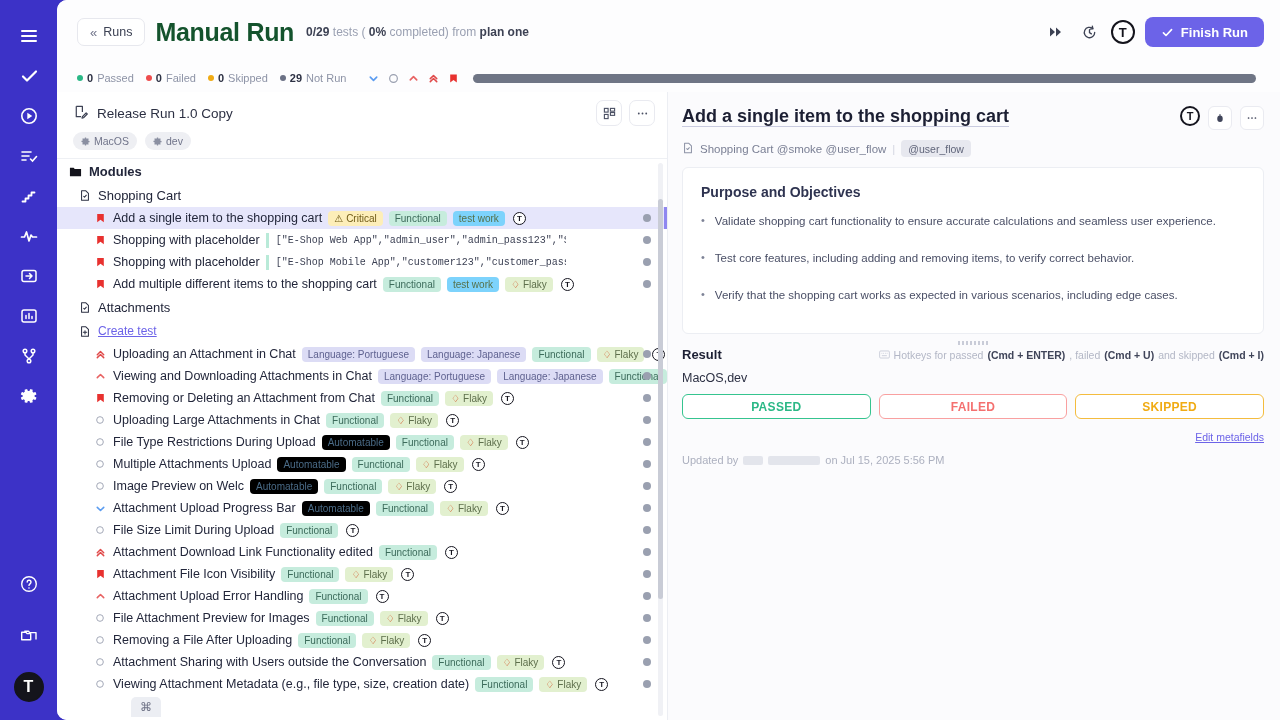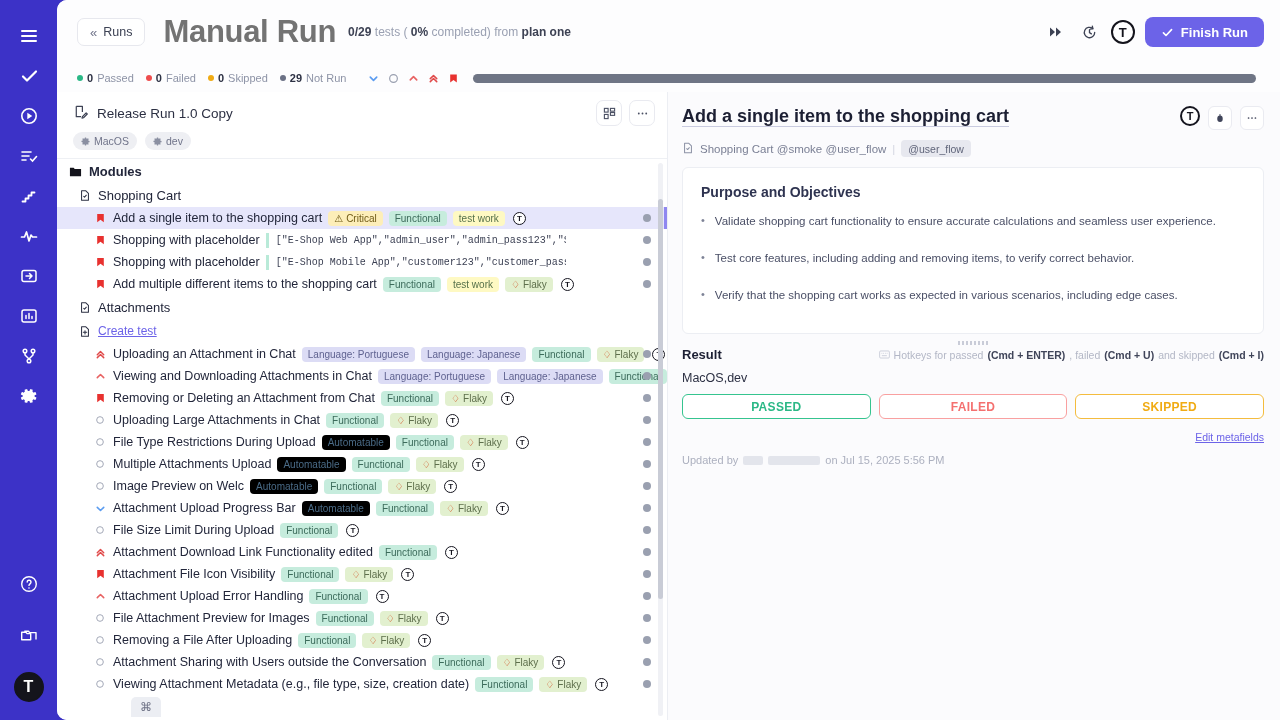--- a/index.html
+++ b/index.html
@@ -54,22 +54,22 @@
   }
   .runs-btn {
     display: flex; align-items: center; gap: 6px;
     height: 28px; padding: 0 12px;
     border: 1px solid #e7e8ee; border-radius: 7px;
     background: #fff; color: #3d4254; font-size: 12.5px;
     cursor: pointer;
   }
   .chev-left { font-size: 13px; color: #70748a; line-height: 1; }
   .run-title {
-    font-size: 31px; font-weight: 700; color: #737373;
-    margin-left: 18px; letter-spacing: -0.3px;
+    font-size: 25px; font-weight: 700; color: #14532d;
+    margin-left: 10px; letter-spacing: -0.3px;
   }
   .run-meta { margin-left: 12px; font-size: 12px; color: #9aa0b2; }
   .run-meta b { color: #3d4254; font-weight: 700; }
   .topbar-spacer { flex: 1 1 auto; }
   .top-icon {
     width: 30px; height: 30px; display: flex; align-items: center;
     justify-content: center; color: #3d4254; cursor: pointer; margin-left: 4px;
   }
   .top-avatar {
     width: 24px; height: 24px; border-radius: 50%; background: #fff;
@@ -153,21 +153,21 @@
   .ico { display: flex; align-items: center; justify-content: center; margin-right: 7px; }
   .prio-mark { width: 14px; display:flex; align-items:center; justify-content:center; margin-right: 6px; }
 
   .tag {
     height: 15px; display: inline-flex; align-items: center;
     padding: 0 6px; border-radius: 4px; font-size: 10px;
     margin-left: 6px; white-space: nowrap; cursor: pointer;
   }
   .tag.critical { background: #fdeeb9; color: #6f5a16; }
   .tag.functional { background: #c6ecdd; color: #3c6b5b; }
-  .tag.testwork { background: #fef9c3; color: #56714a; }
+  .tag.testwork { background: #7dd3fc; color: #56714a; }
   .tag.flaky { background: #e2f0cf; color: #5e6f4c; }
   .tag.automatable { background: #000000; color: #4a6b87; }
   .tag.lang { background: #dcdcf5; color: #5f6290; }
   .tag.code {
     background: #fff; color: #3a3f52; font-family: "Liberation Mono", monospace;
     font-size: 10px; border-left: 3px solid #b9ead8; padding-left: 7px;
     border-radius: 0; max-width: 300px; overflow: hidden; text-overflow: ellipsis;
   }
   .t-badge {
     width: 13px; height: 13px; border-radius: 50%;

